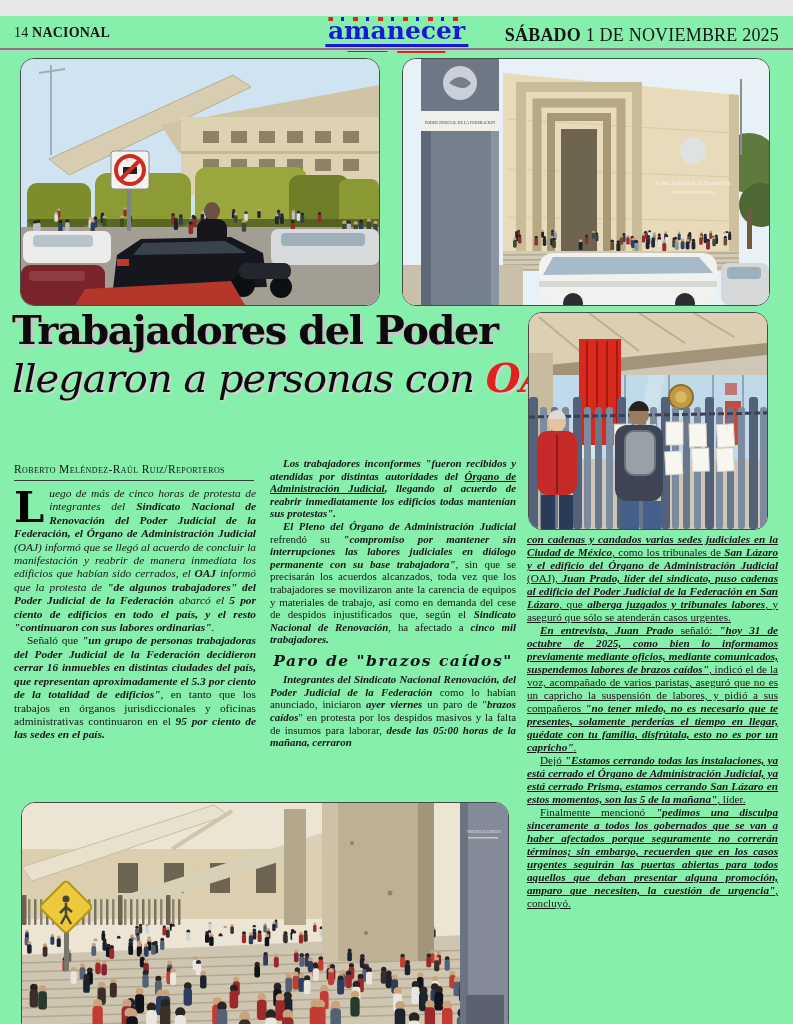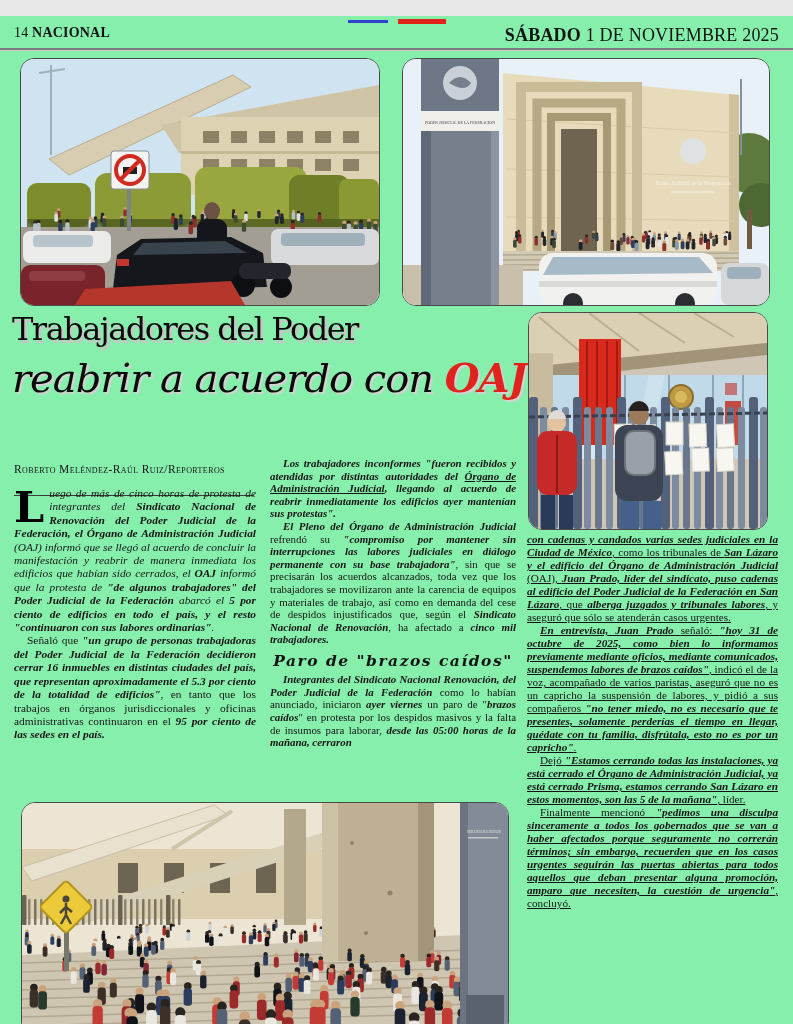--- a/index.html
+++ b/index.html
@@ -20,26 +20,26 @@
   .top-rule{position:absolute;top:32px;left:0;width:793px;height:2px;background:#7c7c7c;border-bottom:1px solid #cccccc;}
   
   .photo{position:absolute;border:1.5px solid #4a4a4a;border-radius:14px;overflow:hidden;background:#ddd;}
   .photo svg{display:block;width:100%;height:100%;}
   #photo1{left:20px;top:42px;width:358px;height:246px;}
   #photo2{left:402px;top:42px;width:366px;height:246px;}
   #photo3{left:528px;top:296px;width:238px;height:216px;}
   #photo4{left:21px;top:786px;width:486px;height:232px;}
   
   .headline{position:absolute;left:12px;top:290px;width:512px;font-family:"DejaVu Serif","Liberation Serif",serif;color:#0b0b0b;}
-  .hl-b{font-weight:normal;font-size:32px;line-height:47px;letter-spacing:-1.5px;text-shadow:2.5px 2.5px 0 #c6c6c6;white-space:nowrap;}
+  .hl-b{font-weight:bold;font-size:40px;line-height:47px;letter-spacing:-1.5px;text-shadow:2.5px 2.5px 0 #c6c6c6;white-space:nowrap;}
   .hl-i{font-style:italic;font-size:40px;line-height:50px;letter-spacing:-1px;text-shadow:2px 2px 0 #d2d2d2;white-space:nowrap;}
   .oaj{font-weight:bold;font-style:italic;}
   
   .byline{position:absolute;left:14px;top:447px;width:240px;font-variant:small-caps;font-size:11.5px;
-          letter-spacing:.4px;border-bottom:1.5px solid #3a3a3a;padding-bottom:20px;}
+          letter-spacing:.4px;border-bottom:1.5px solid #3a3a3a;padding-bottom:5px;}
   .col{position:absolute;overflow:hidden;text-align:justify;hyphens:auto;}
   .col1{left:14px;top:471px;width:242px;height:316px;font-size:11.4px;line-height:13.4px;}
   .col2{left:270px;top:441px;width:246px;height:344px;font-size:10.9px;line-height:12.6px;}
   .col3{left:527px;top:517px;width:251px;height:502px;font-size:11.2px;line-height:13.0px;text-decoration:underline;}
   .para{margin:0;text-align:justify;}
   .ind{text-indent:13px;}
   .r-n{font-style:normal;font-weight:normal;}
   .r-i{font-style:italic;}
   .r-bi{font-style:italic;font-weight:bold;}
   .r-biu{font-style:italic;font-weight:bold;text-decoration:underline;}
@@ -51,20 +51,21 @@
 </head>
 <body>
 
 <div class="page">
 
   <div class="hdr-left">
     <span>14</span>
     <b>NACIONAL</b>
   </div>
   <div class="masthead">
+    <span class="logo">amanecer</span>
     <div class="subtags">
       <span class="tag-blue"></span>
       <span class="tag-red"></span>
     </div>
   </div>
   <div class="hdr-right">
     <b>SÁBADO</b>
     <span>1 DE NOVIEMBRE 2025</span>
   </div>
   <div class="top-rule"></div>
@@ -392,21 +393,21 @@
         <circle cx="170" cy="244" r="10" fill="#2a2d31"></circle>
           <circle cx="282" cy="244" r="10" fill="#2a2d31"></circle>
         <rect x="318" y="204" width="48" height="42" rx="8" fill="#d5d7d8"></rect>
         <rect x="324" y="208" width="34" height="12" rx="4" fill="#9eb0bc"></rect>
       </g>
     </svg>
   </div>
 
   <div class="headline">
     <div class="hl-b">Trabajadores del Poder</div>
-    <div class="hl-i"><span>reabrir a acuerdo con </span><span class="oaj" id="oaj" style="color: rgb(224, 35, 28);">OAJ</span></div>
+    <div class="hl-i"><span>llegaron a personas con </span><span class="oaj" id="oaj" style="color: rgb(224, 35, 28);">OAJ</span></div>
   </div>
 
   <div class="photo" id="photo3">
     <svg viewBox="0 0 238 216" preserveAspectRatio="none">
       <rect width="238" height="216" fill="#cfc6b6"></rect>
       <polygon points="0,0 238,0 238,30 0,54" fill="#dbcfb4"></polygon>
       <g stroke="#bcae8e" stroke-width="2">
         <line x1="10" y1="4" x2="60" y2="46"></line>
           <line x1="60" y1="0" x2="110" y2="38"></line>
         <line x1="110" y1="0" x2="156" y2="30"></line>
@@ -494,21 +495,21 @@
       </g>
     </svg>
   </div>
 
   <div class="byline">Roberto Meléndez-Raúl Ruiz/Reporteros</div>
   <div class="col col1">
       <p class="para"><span class="dropcap">L</span><span class="r-i">uego de más de cinco horas de protesta de integrantes del </span><span class="r-bi">Sindicato Nacional de Renovación del Poder Judicial de la Federación, el Órgano de Administración Judicial </span><span class="r-i">(OAJ) informó que se llegó al acuerdo de concluir la manifestación y reabrir de manera inmediata los edificios que habían sido cerrados, el </span><span class="r-bi">OAJ </span><span class="r-i">informó que la protesta de </span><span class="r-bi">"de algunos trabajadores" del Poder Judicial de la Federación </span><span class="r-i">abarcó el </span><span class="r-bi">5 por ciento de edificios en todo el país, y el resto "continuaron con sus labores ordinarias"</span><span class="r-i">.</span></p>
       <p class="para ind"><span class="r-n">Señaló que </span><span class="r-bi">"un grupo de personas trabajadoras del Poder Judicial de la Federación decidieron cerrar 16 inmuebles en distintas ciudades del país, que representan aproximadamente el 5.3 por ciento de la totalidad de edificios"</span><span class="r-n">, en tanto que los trabajos en órganos jurisdiccionales y oficinas administrativas continuaron en el </span><span class="r-bi">95 por ciento de las sedes en el país.</span></p>
     </div>
   <div class="col col2">
-      <p class="para ind"><span class="r-bi">Los trabajadores inconformes "fueron recibidos y atendidas por distintas autoridades del </span><span class="r-biu">Órgano de Administración Judicial</span><span class="r-bi">, llegando al acuerdo de reabrir inmediatamente los edificios ayer mantenían sus protestas".</span></p>
+      <p class="para ind"><span class="r-bi">Los trabajadores inconformes "fueron recibidos y atendidas por distintas autoridades del </span><span class="r-biu">Órgano de Administración Judicial</span><span class="r-bi">, llegando al acuerdo de reabrir inmediatamente los edificios todas mantenían sus protestas".</span></p>
       <p class="para ind"><span class="r-bi">El Pleno del Órgano de Administración Judicial </span><span class="r-n">refrendó su </span><span class="r-bi">"compromiso por mantener sin interrupciones las labores judiciales en diálogo permanente con su base trabajadora"</span><span class="r-n">, sin que se precisarán los acuerdos alcanzados, toda vez que los trabajadores se movilizaron ante la carencia de equipos y materiales de trabajo, así como en demanda del cese de despidos injustificados que, según el </span><span class="r-bi">Sindicato Nacional de Renovación</span><span class="r-n">, ha afectado a </span><span class="r-bi">cinco mil trabajadores.</span></p>
       <div class="subhead">Paro de "brazos caídos"</div>
       <p class="para ind"><span class="r-bi">Integrantes del Sindicato Nacional Renovación, del Poder Judicial de la Federación </span><span class="r-n">como lo habían anunciado, iniciaron </span><span class="r-bi">ayer viernes </span><span class="r-n">un paro de "</span><span class="r-bi">brazos caídos</span><span class="r-n">" en protesta por los despidos masivos y la falta de insumos para laborar, </span><span class="r-bi">desde las 05:00 horas de la mañana, cerraron</span></p>
     </div>
   <div class="col col3">
       <p class="para"><span class="r-bi">con cadenas y candados varias sedes judiciales en la Ciudad de México</span><span class="r-n">, como los tribunales de </span><span class="r-bi">San Lázaro y el edificio del Órgano de Administración Judicial </span><span class="r-n">(OAJ), </span><span class="r-bi">Juan Prado, líder del sindicato, puso cadenas al edificio del Poder Judicial de la Federación en San Lázaro</span><span class="r-n">, que </span><span class="r-bi">alberga juzgados y tribunales labores</span><span class="r-n">, y aseguró que sólo se atenderán casos urgentes.</span></p>
       <p class="para ind"><span class="r-bi">En entrevista, Juan Prado </span><span class="r-n">señaló: </span><span class="r-bi">"hoy 31 de octubre de 2025, como bien lo informamos previamente mediante oficios, mediante comunicados, suspendemos labores de brazos caídos"</span><span class="r-n">, indicó el de la voz, acompañado de varios paristas, aseguró que no es un capricho la suspensión de labores, y pidió a sus compañeros </span><span class="r-bi">"no tener miedo, no es necesario que te presentes, solamente perderías el tiempo en llegar, quédate con tu familia, disfrútala, esto no es por un capricho"</span><span class="r-n">.</span></p>
       <p class="para ind"><span class="r-n">Dejó </span><span class="r-bi">"Estamos cerrando todas las instalaciones, ya está cerrado el Órgano de Administración Judicial, ya está cerrado Prisma, estamos cerrando San Lázaro en estos momentos, son las 5 de la mañana"</span><span class="r-n">, líder.</span></p>
       <p class="para ind"><span class="r-n">Finalmente mencionó </span><span class="r-bi">"pedimos una disculpa sinceramente a todos los gobernados que se van a haber afectados porque seguramente no correrán términos; sin embargo, recuerden que en los casos urgentes seguirán las puertas abiertas para todos aquellos que deban presentar alguna promoción, amparo que necesiten, la cuestión de urgencia"</span><span class="r-n">, concluyó.</span></p>
     </div>

